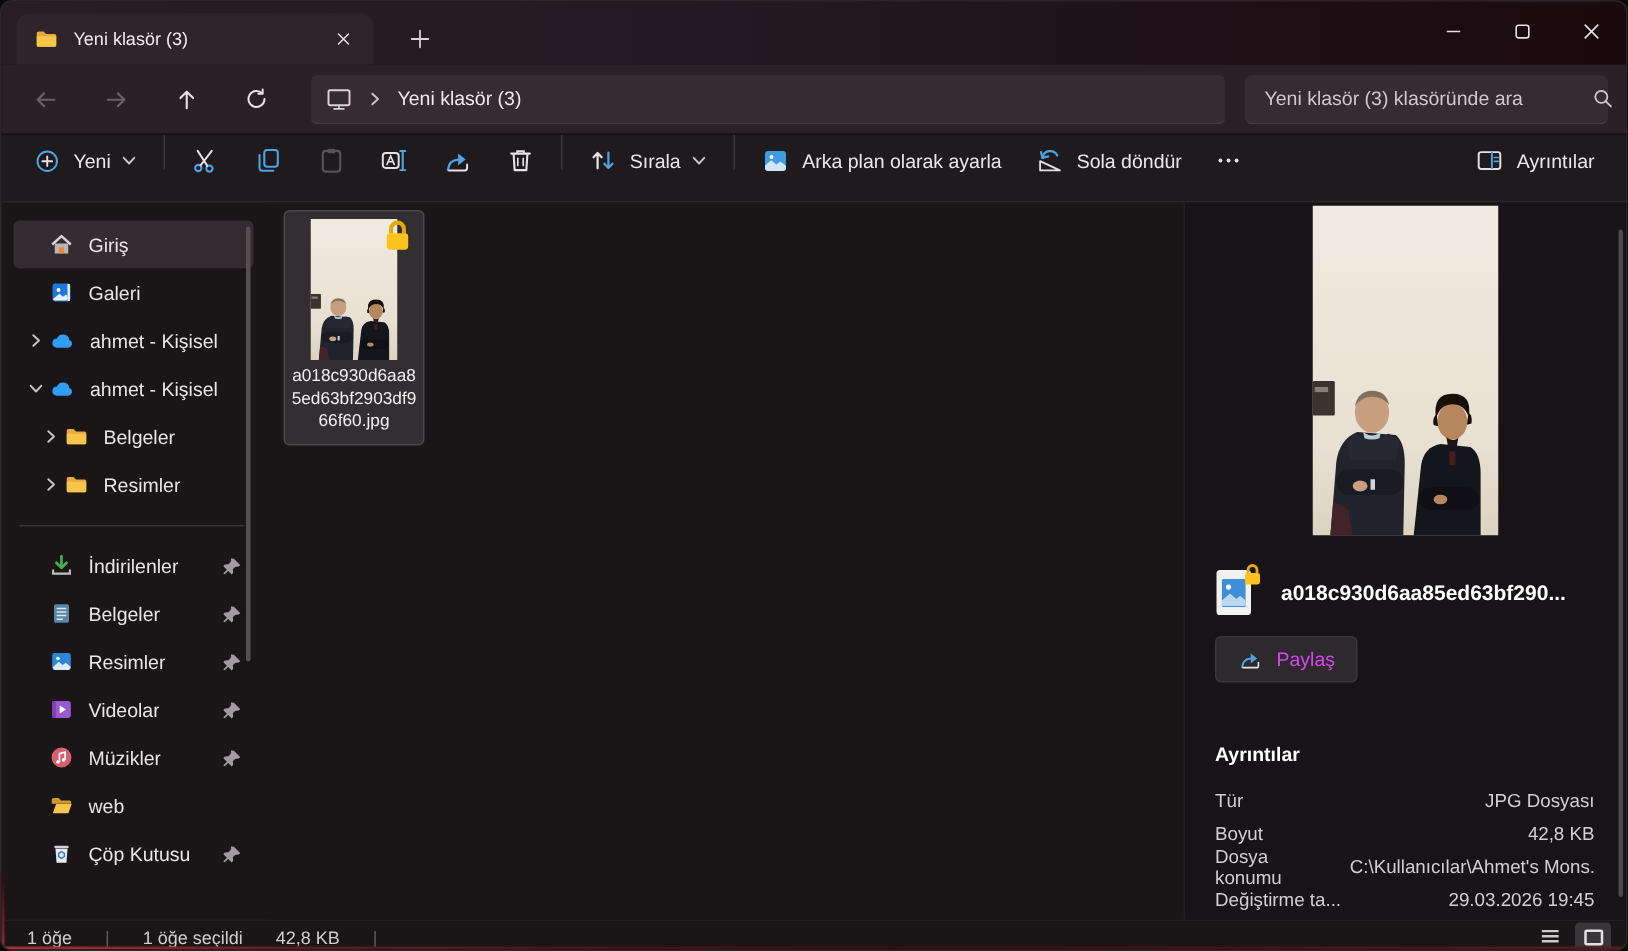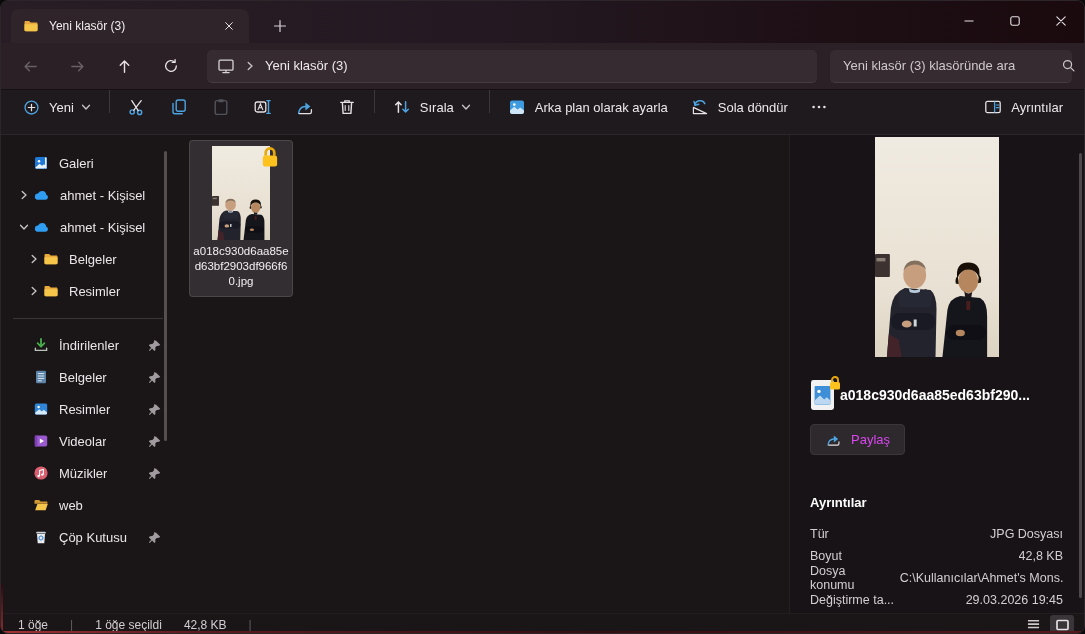--- a/index.html
+++ b/index.html
@@ -60,32 +60,32 @@
   .sb-item.selected{background:#332d32;}
   .sb-chevron{width:18px;display:inline-flex;justify-content:center;flex:none;}
   .sb-item.indent .sb-chevron{margin-left:10px;}
   .sb-label{margin-left:10px;white-space:nowrap;overflow:hidden;}
   .sb-pin{margin-left:auto;margin-right:8px;display:inline-flex;}
   .sb-divider{height:1px;background:#3a3539;margin:11px 16px 10px 12px;}
   .sb-scroll{position:absolute;right:12px;top:16px;width:3px;height:290px;background:#55504f;border-radius:2px;}
   
   .main{flex:1;position:relative;background:#1a1517;}
   .file-item{
-    position:absolute;left:11px;top:6px;width:102px;border-radius:3px;
+    position:absolute;left:11px;top:6px;width:92px;border-radius:3px;
     background:#322e31;box-shadow:0 0 0 1px #4b4749;text-align:center;padding-top:5px;
   }
   .thumb{position:relative;width:58px;height:94px;margin:0 auto;display:block;}
   .thumb .photo{width:58px;height:94px;display:block;}
   .thumb-lock{position:absolute;top:-1px;right:-10px;}
   .file-label{font-size:11.5px;line-height:15px;color:#f3eff1;word-break:break-all;padding:4px 3px 7px;}
   
   .dpane{width:295px;flex:none;border-left:1px solid #241f22;background:#181316;padding-top:2px;overflow:hidden;position:relative;}
   .preview{width:124px;height:220px;display:block;margin:0 auto;}
   .preview .photo{width:124px;height:220px;display:block;}
-  .dp-name-row{display:flex;align-items:center;gap:4px;margin:22px 20px 0;}
+  .dp-name-row{display:flex;align-items:center;gap:18px;margin:22px 20px 0;}
   .dp-fileicon{position:relative;width:26px;height:32px;flex:none;}
   .dp-fileicon .badge{position:absolute;top:-4px;right:-6px;}
   .dp-name{font-size:14px;font-weight:bold;color:#ffffff;white-space:nowrap;overflow:hidden;}
   .share-btn{
     display:inline-flex;align-items:center;gap:9px;margin:13px 0 0 20px;height:31px;padding:0 14px;
     background:#2d292c;border:1px solid #3a363a;border-radius:4px;font-size:13px;color:#d946ef;
   }
   .dp-title{margin:40px 20px 0;font-size:13px;font-weight:bold;color:#ffffff;}
   .dp-rows{margin-top:13px;}
   .dp-row{display:flex;justify-content:space-between;align-items:center;height:22px;padding:0 21px 0 20px;font-size:12.5px;color:#d3ced1;}
@@ -317,20 +317,31 @@
           </svg>
         </span>
         <span>Ayrıntılar</span>
       </div>
     </div>
 
   <div class="body">
 
     <div class="sidebar">
       <div class="sb-scroll"></div>
+    <div class="sb-item selected">
+          <span class="sb-chevron"></span>
+          <span class="icon">
+            <svg width="16" height="16" viewBox="0 0 16 16">
+              <path d="M3.5 7.4V14h9V7.4" fill="#b9b5b7"></path>
+              <path d="M1.8 8 8 2.4 14.2 8" fill="none" stroke="#d8d4d6" stroke-width="1.6" stroke-linejoin="round"></path>
+              <path d="M6.4 14v-4.2h3.2V14z" fill="#e98b2d"></path>
+            </svg>
+          </span>
+          <span class="sb-label">Giriş</span>
+        </div>
         <div class="sb-item">
           <span class="sb-chevron"></span>
           <span class="icon">
             <svg width="16" height="16" viewBox="0 0 16 16">
               <rect x="2" y="2" width="12" height="12" rx="1.6" fill="#1e78d7"></rect>
               <path d="M12 2.4h1.6v11.2H12z" fill="#eaf2fb"></path>
               <circle cx="6" cy="6.3" r="1.3" fill="#fff"></circle>
               <path d="M2.4 12.4 6.6 8.8l2.4 2 2-1.5 1 0.9v2a1.2 1.2 0 0 1-1.2 1.2H3.6a1.2 1.2 0 0 1-1.2-1.2z" fill="#eaf2fb"></path>
             </svg>
           </span>

